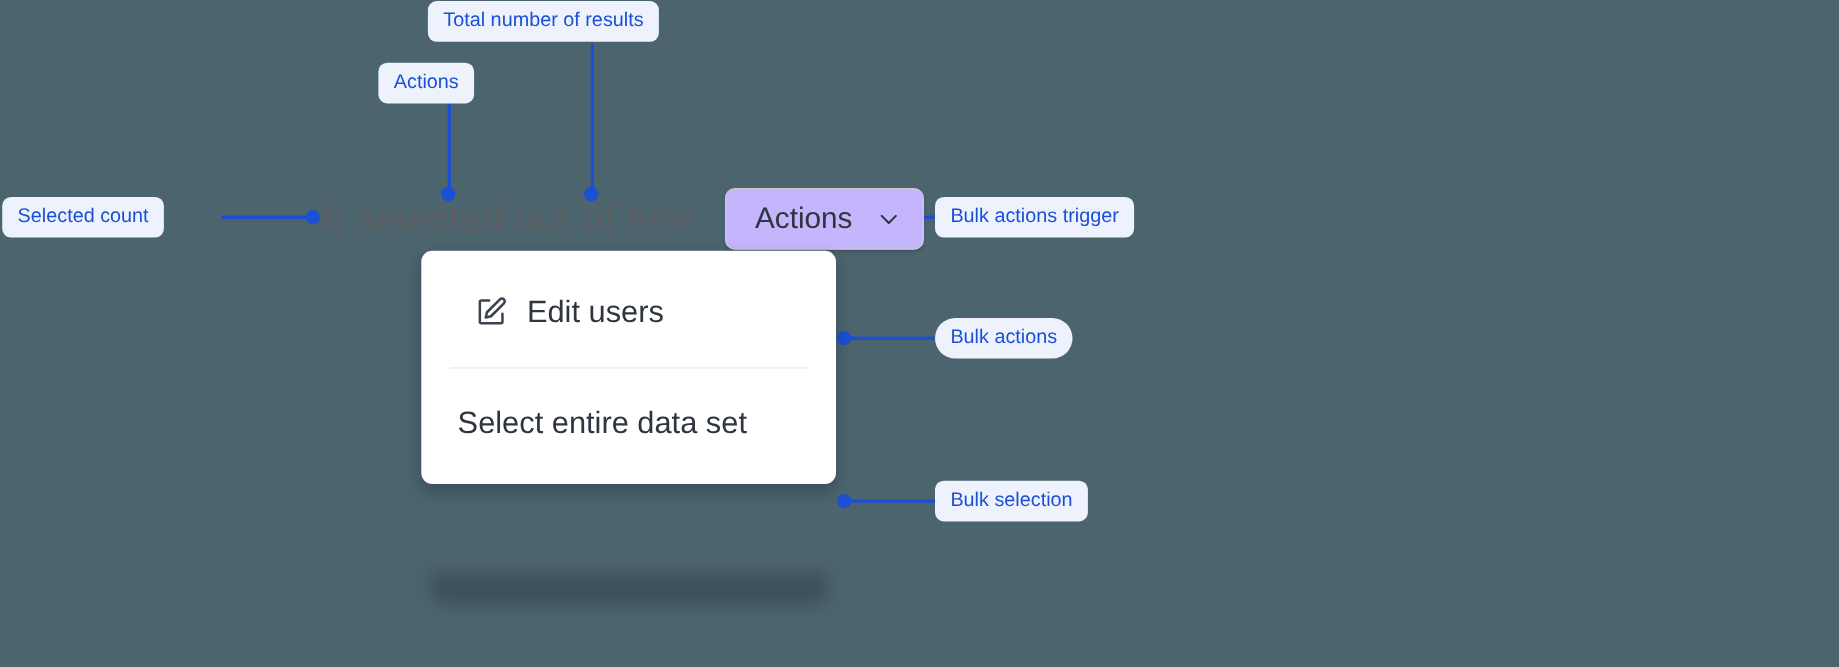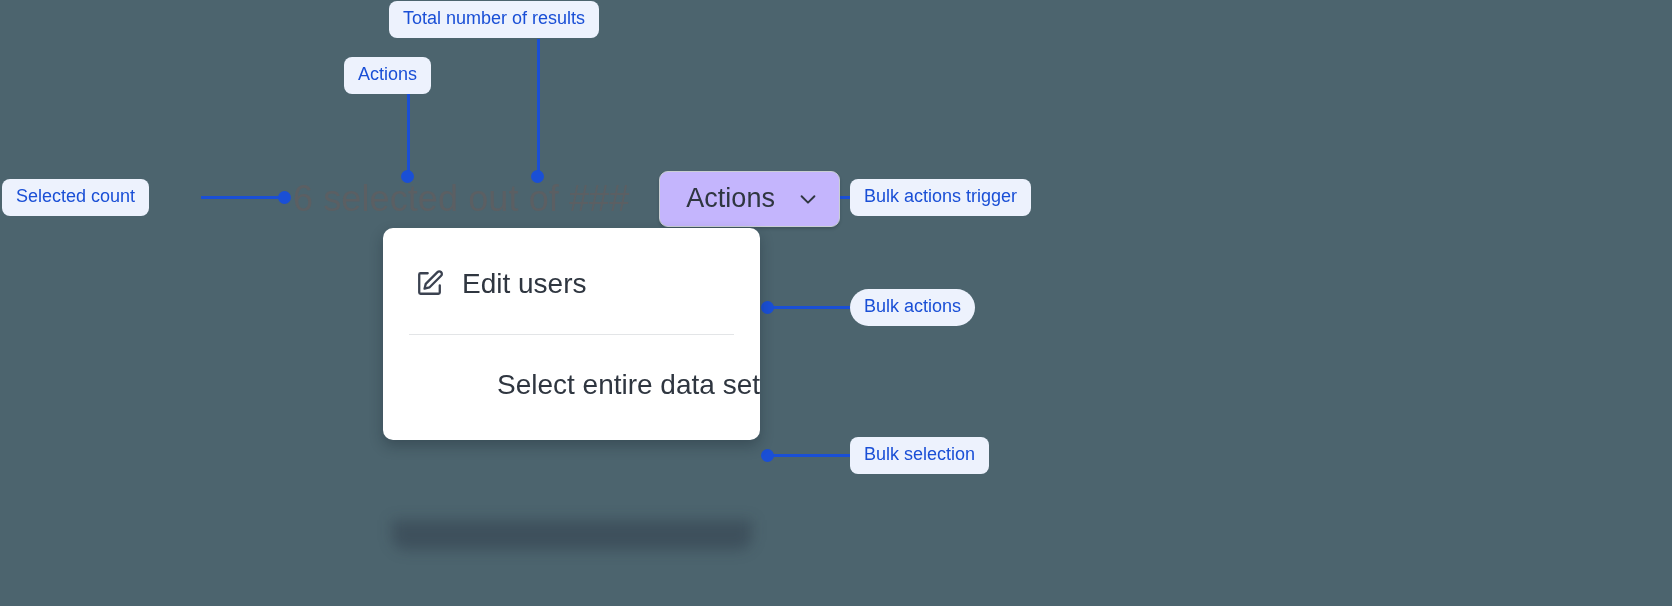--- a/index.html
+++ b/index.html
@@ -113,21 +113,21 @@
     background: #ffffff;
     border-radius: 10px;
     padding: 26px 0 26px 0;
     box-sizing: border-box;
     box-shadow: 0 6px 14px rgba(15,25,35,0.30);
   }
   .menu-item {
     display: flex;
     align-items: center;
     gap: 18px;
-    padding: 13px 0 13px 31px;
+    padding: 13px 0 13px 48px;
     font-size: 28px;
     color: #2f3640;
     font-family: "Liberation Sans", sans-serif;
     cursor: pointer;
     white-space: nowrap;
     line-height: 1.2;
   }
   .menu-item.danger { color: #ed1c24; }
   .menu-item .mi-icon {
     width: 30px;
@@ -135,21 +135,21 @@
     display: inline-flex;
     align-items: center;
     justify-content: center;
     flex: 0 0 30px;
   }
   .menu-sep {
     height: 1px;
     background: #e3e5e7;
     margin: 20px 26px 20px 26px;
   }
-  .menu-item.plain { padding-left: 33px; justify-content: flex-end; }
+  .menu-item.plain { padding-left: 33px; }
 </style>
 </head>
 <body>
 
 <div class="conn-v" style="left:537px; top:39px; height:138px;"></div>
 <div class="dot" style="left:531px; top:170px;"></div>
 
 <div class="conn-v" style="left:407px; top:91px; height:86px;"></div>
 <div class="dot" style="left:401px; top:170px;"></div>
 

